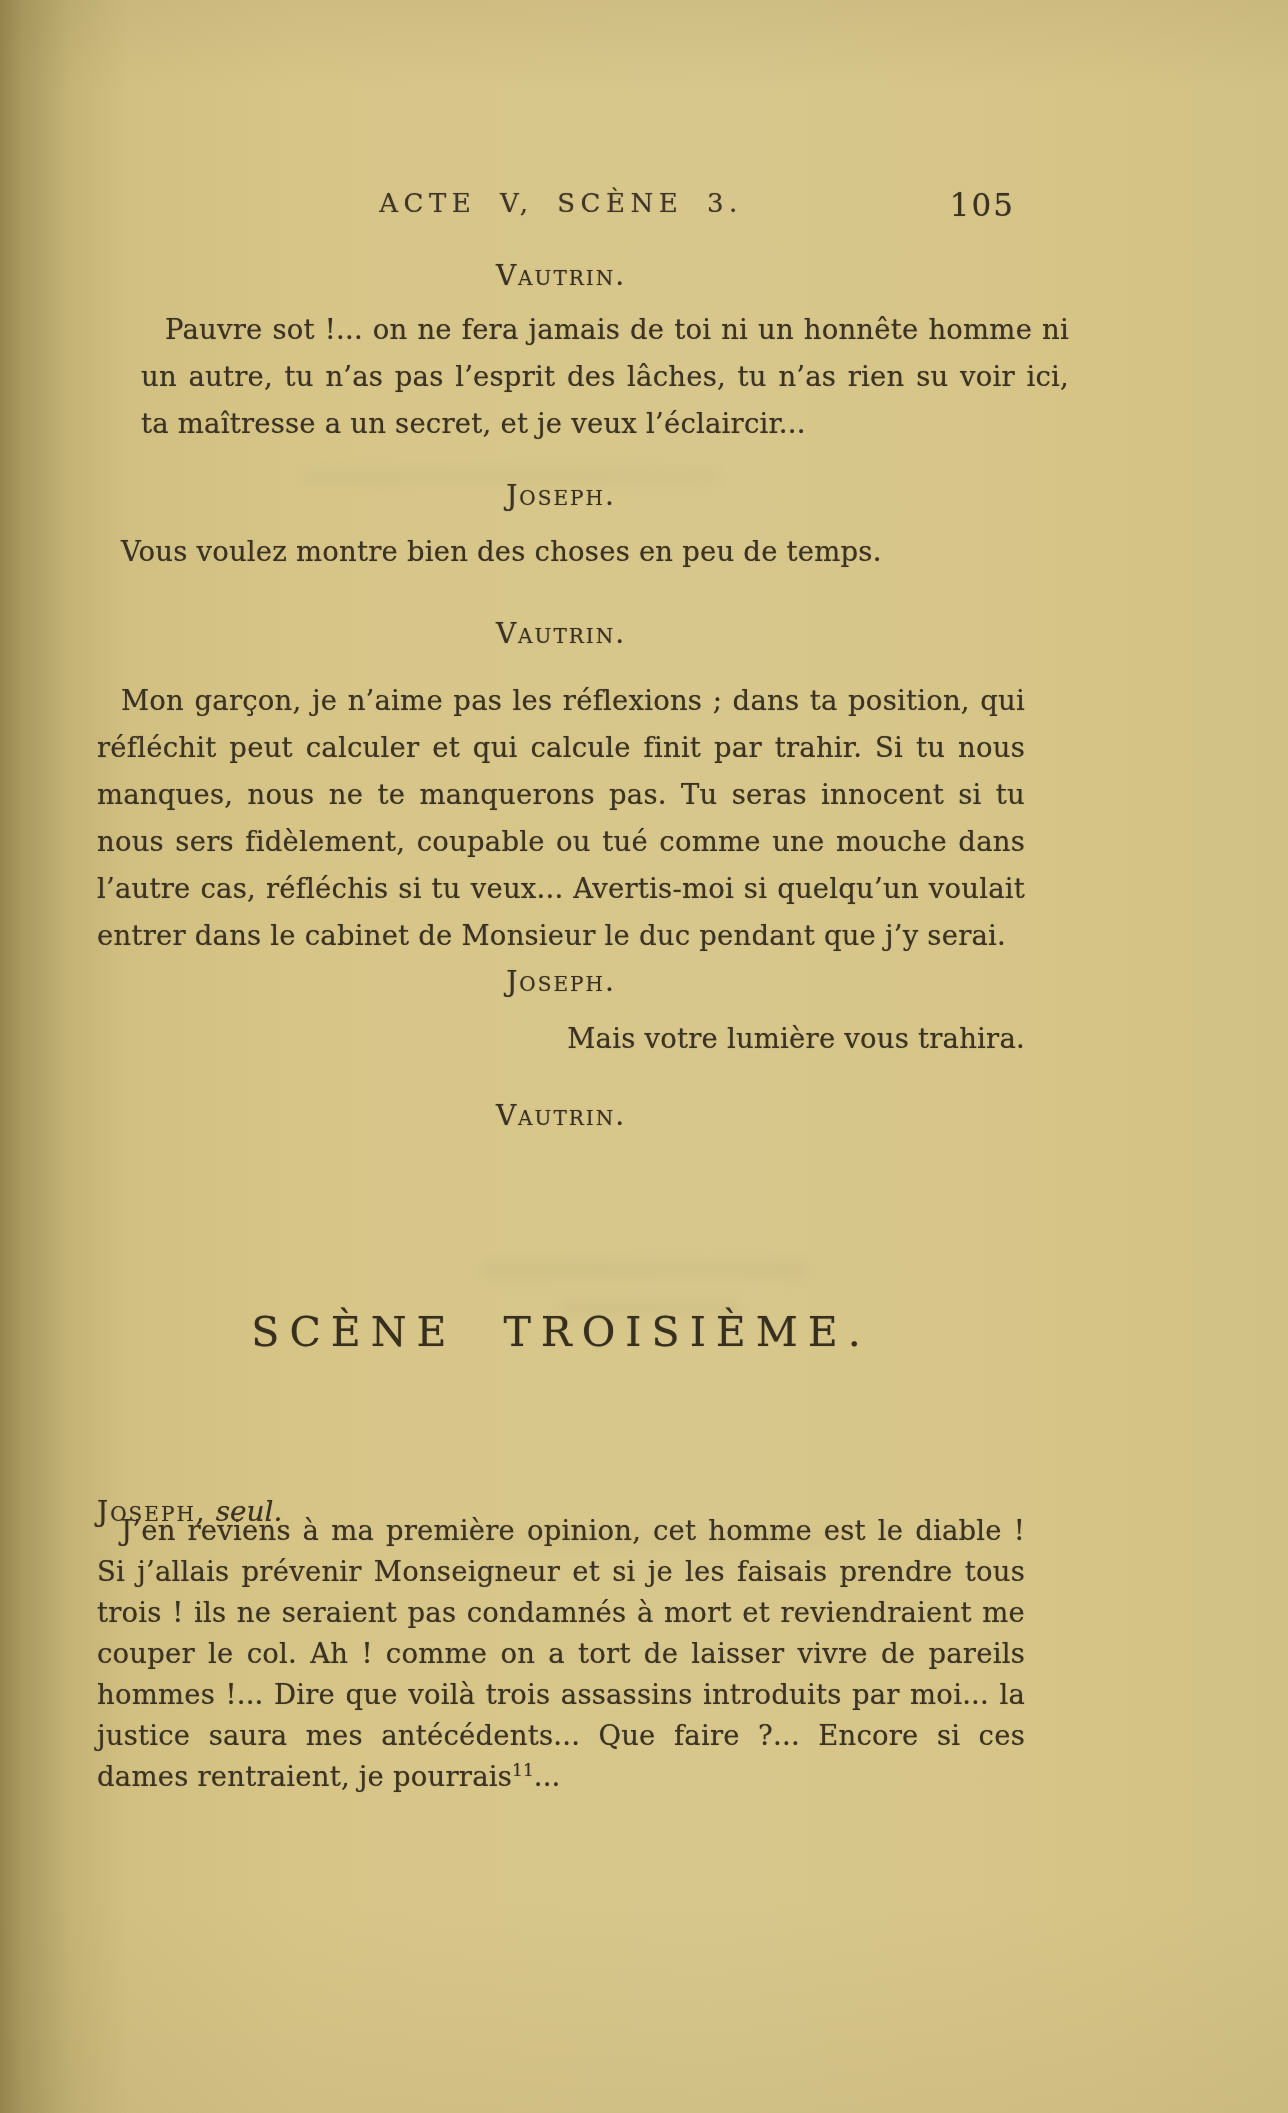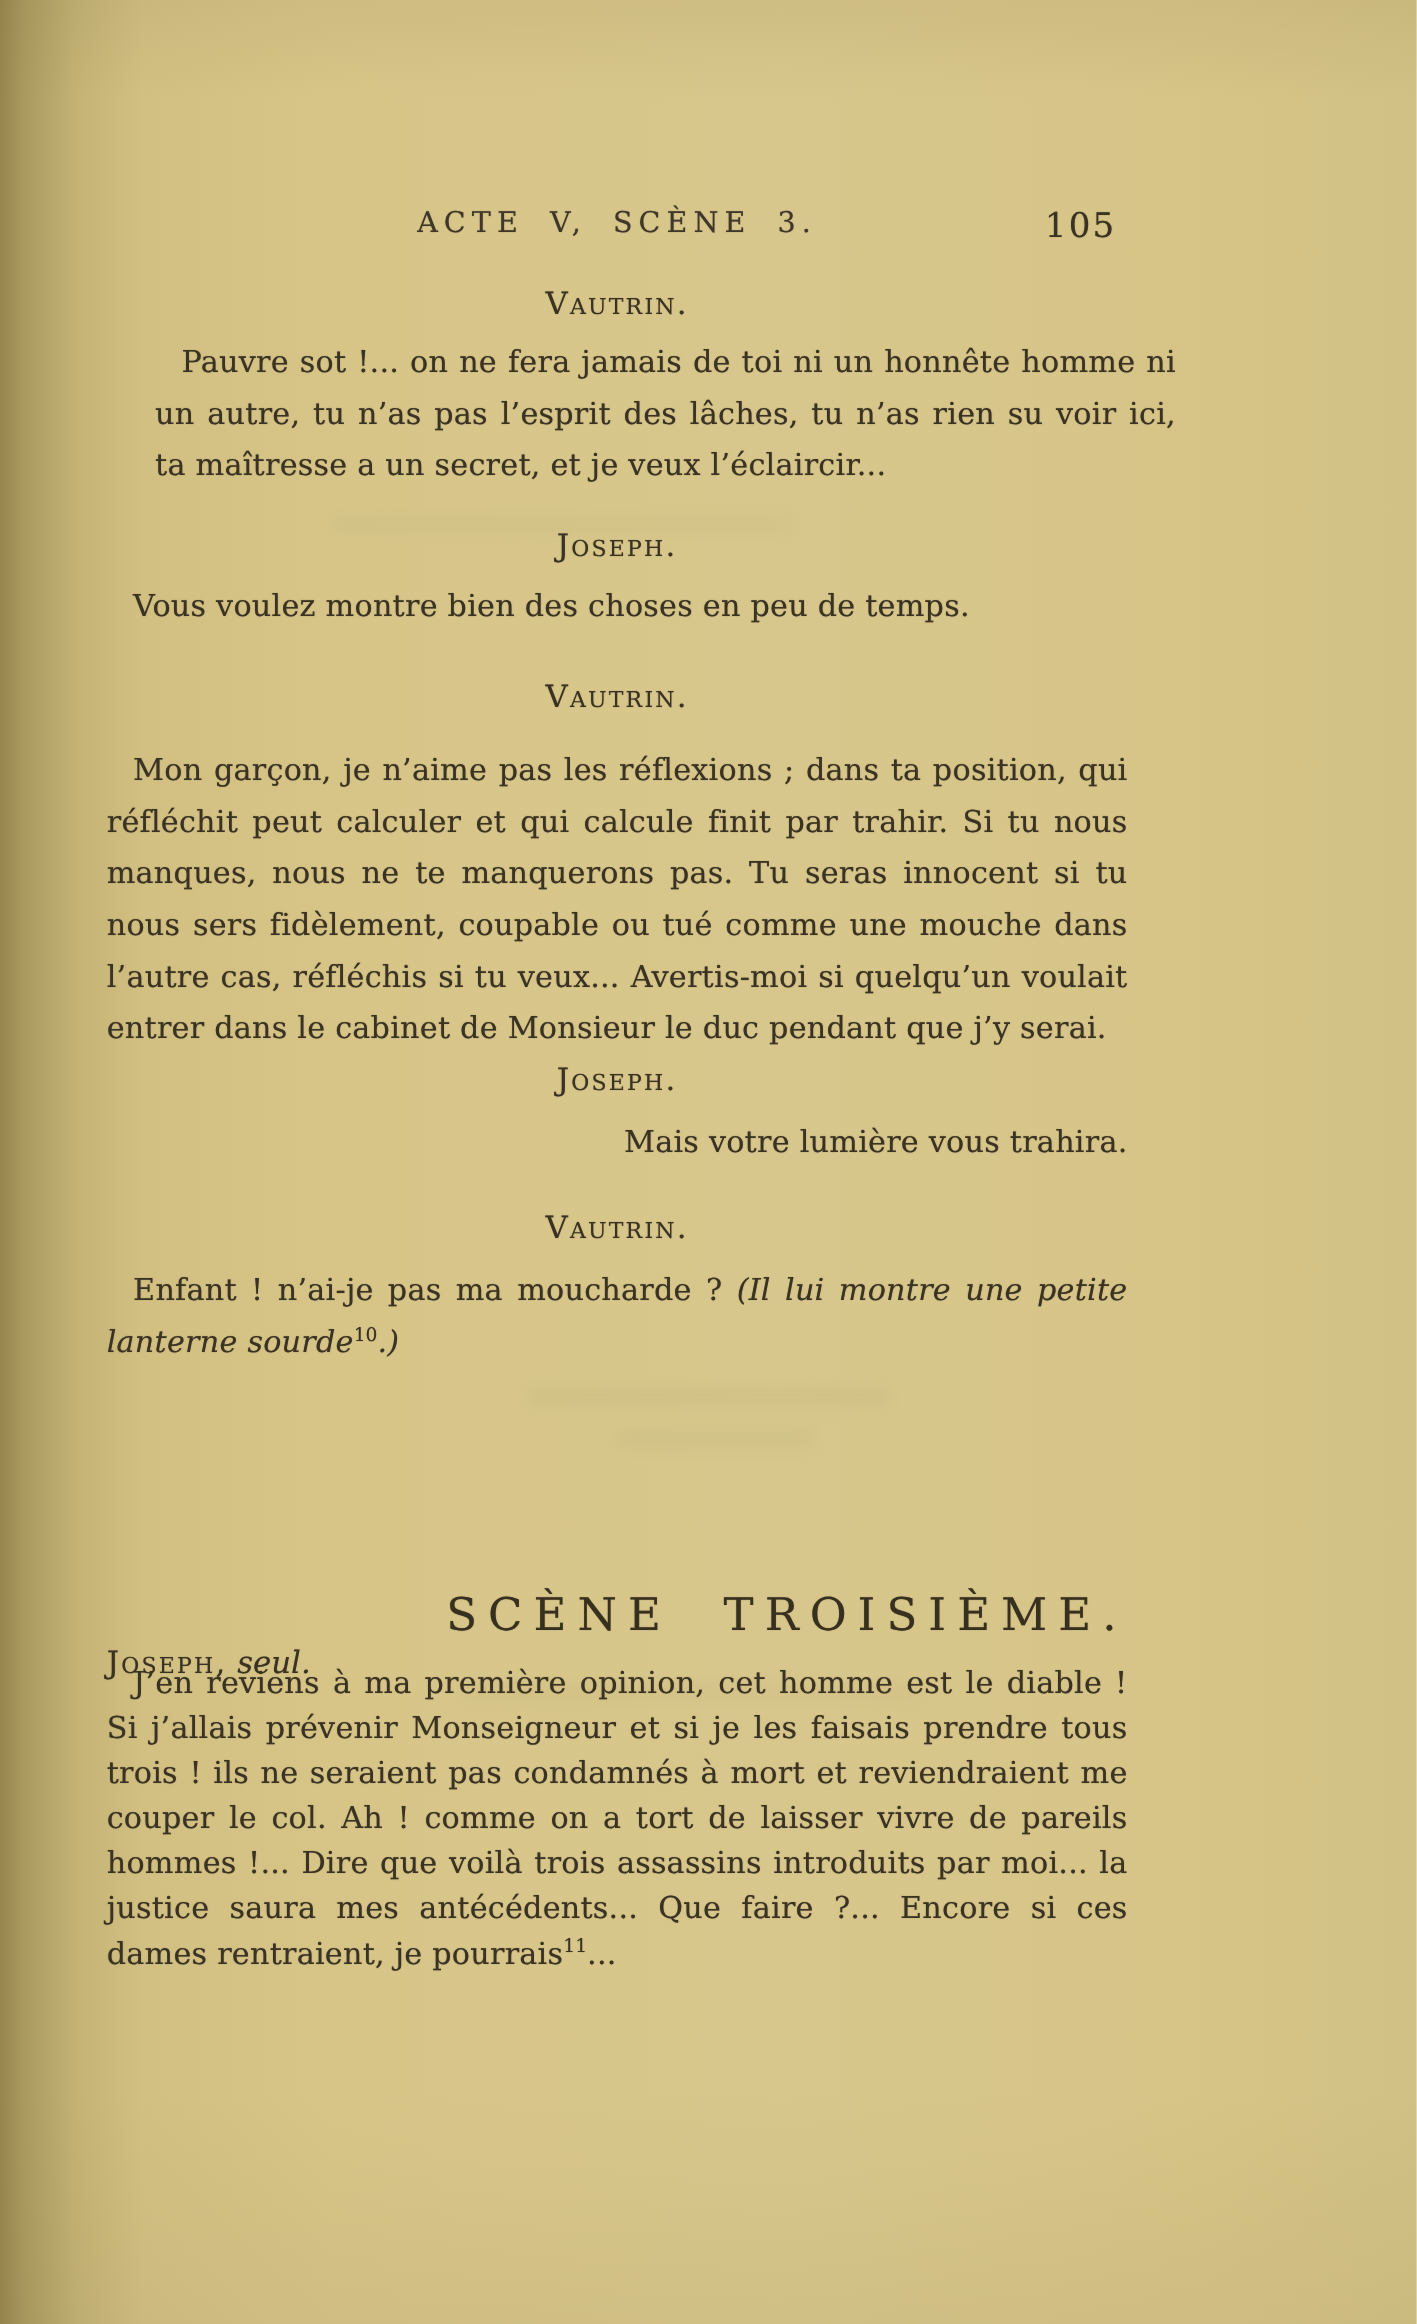--- a/index.html
+++ b/index.html
@@ -68,22 +68,22 @@
   .line-4{top:1015px;text-align:right;}
   .para-5{top:1150px;}
   .ital{font-style:italic;}
   sup{
     font-size:0.62em;
     vertical-align:super;
     line-height:0;
     letter-spacing:0;
   }
   .scene-heading{
-    top:1444px;
-    text-align:right;
+    top:1308px;
+    text-align:center;
     font-size:41px;
     letter-spacing:10px;
     word-spacing:24px;
     line-height:48px;
     color:#38301f;
   }
   .scene-speaker{
     top:1492px;
     text-align:left;
     font-size:28px;
@@ -132,21 +132,20 @@
     <div class="block speaker sp-j1 ink">Joseph.</div>
     <p class="block para indent line-2 ink">Vous voulez montre bien des choses en peu de temps.</p>
 
     <div class="block speaker sp-v2 ink">Vautrin.</div>
     <p class="block para indent para-3 ink">Mon garçon, je n’aime pas les réflexions&nbsp;; dans ta position, qui réfléchit peut calculer et qui calcule finit par trahir. Si tu nous manques, nous ne te manquerons pas. Tu seras innocent si tu nous sers fidèlement, coupable ou tué comme une mouche dans l’autre cas, réfléchis si tu veux... Avertis-moi si quelqu’un voulait entrer dans le cabinet de Monsieur le duc pendant que j’y serai.</p>
 
     <div class="block speaker sp-j2 ink">Joseph.</div>
     <p class="block para indent line-4 ink">Mais votre lumière vous trahira.</p>
 
     <div class="block speaker sp-v3 ink">Vautrin.</div>
-    <p class="block para indent para-5 ink"><span>Enfant&nbsp;! n’ai-je pas ma moucharde&nbsp;? </span><span class="ital">(Il lui montre une petite lanterne sourde</span><sup>10</sup><span class="ital">.)</span></p>
 
     <div class="block scene-heading ink">SCÈNE TROISIÈME.</div>
 
     <div class="block scene-speaker ink"><span class="caps">Joseph,</span> <span class="direction">seul.</span></div>
 
     <p class="block para indent monologue ink"><span>J’en reviens à ma première opinion, cet homme est le diable&nbsp;! Si j’allais prévenir Monseigneur et si je les faisais prendre tous trois&nbsp;! ils ne seraient pas condamnés à mort et reviendraient me couper le col. Ah&nbsp;! comme on a tort de laisser vivre de pareils hommes&nbsp;!... Dire que voilà trois assassins introduits par moi... la justice saura mes antécédents... Que faire&nbsp;?... Encore si ces dames rentraient, je pourrais</span><sup>11</sup><span>...</span></p>
 
   </div>
 </div>
 

